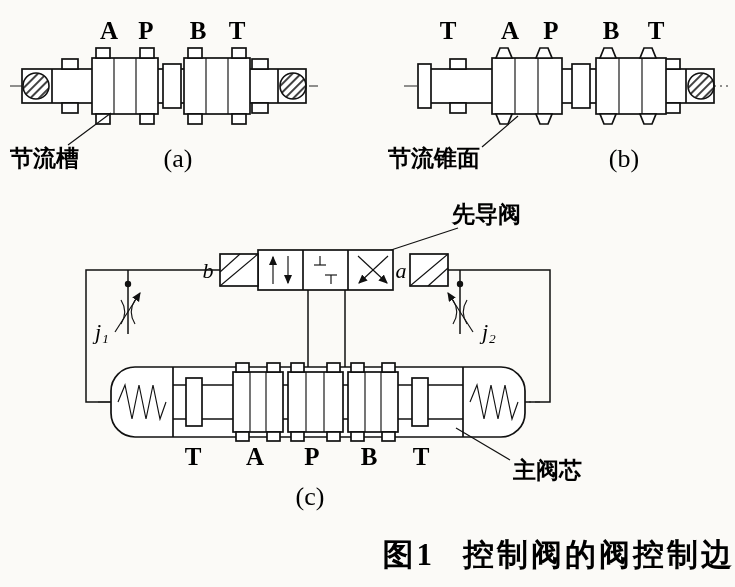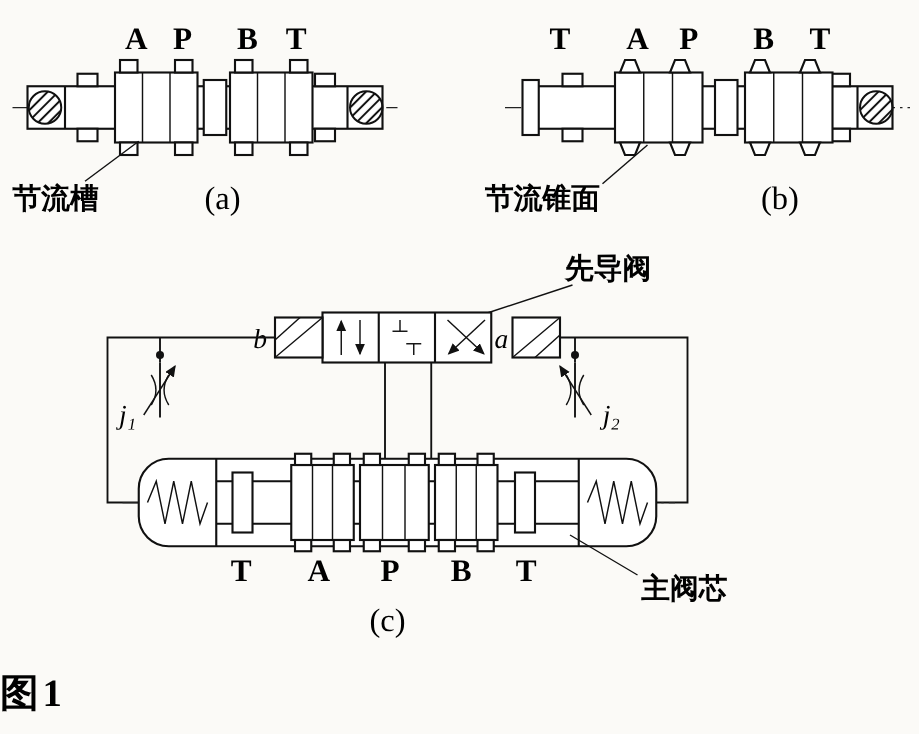--- a/index.html
+++ b/index.html
@@ -10,21 +10,21 @@
   .part{fill:#fff;stroke:#111;stroke-width:1.7}
   .ln{stroke:#111;stroke-width:1.7;fill:none}
   .thin{stroke:#111;stroke-width:1.15;fill:none}
   .pipe{stroke:#111;stroke-width:1.5;fill:none}
   .cline{stroke:#222;stroke-width:1;stroke-dasharray:13 4 2 4;fill:none}
   text{fill:#000}
   .port{font:700 25px "Liberation Serif",serif;text-anchor:middle}
   .cjk{font:700 23px "Liberation Sans",sans-serif}
   .sub{font:400 26px "Liberation Serif",serif;text-anchor:middle}
   .ital{font:italic 400 22px "Liberation Serif",serif;text-anchor:middle}
-  .caption{position:absolute;top:534px;left:0;width:735px;display:flex;justify-content:flex-start;
+  .caption{position:absolute;top:534px;left:0;width:735px;display:flex;justify-content:flex-end;
            gap:28px;font:700 31px "Liberation Serif",serif;color:#000;letter-spacing:3px}
 </style>
 </head>
 <body>
 
 <div class="page">
 
   <svg class="fig" style="left:8px;top:6px" width="312" height="168" viewBox="0 0 312 168">
     <defs>
       <pattern id="hA" width="6" height="6" patternUnits="userSpaceOnUse" patternTransform="rotate(45)">
@@ -238,15 +238,16 @@
     </g>
     <g>
       <line class="thin" x1="452" y1="268" x2="398" y2="236"></line>
       <text class="cjk" x="455" y="286">主阀芯</text>
       <text class="sub" x="252" y="313">(c)</text>
     </g>
   </svg>
 
   <div class="caption">
     <span>图1</span>
+    <span>控制阀的阀控制边</span>
   </div>
 
 </div>
 
 </body></html>

